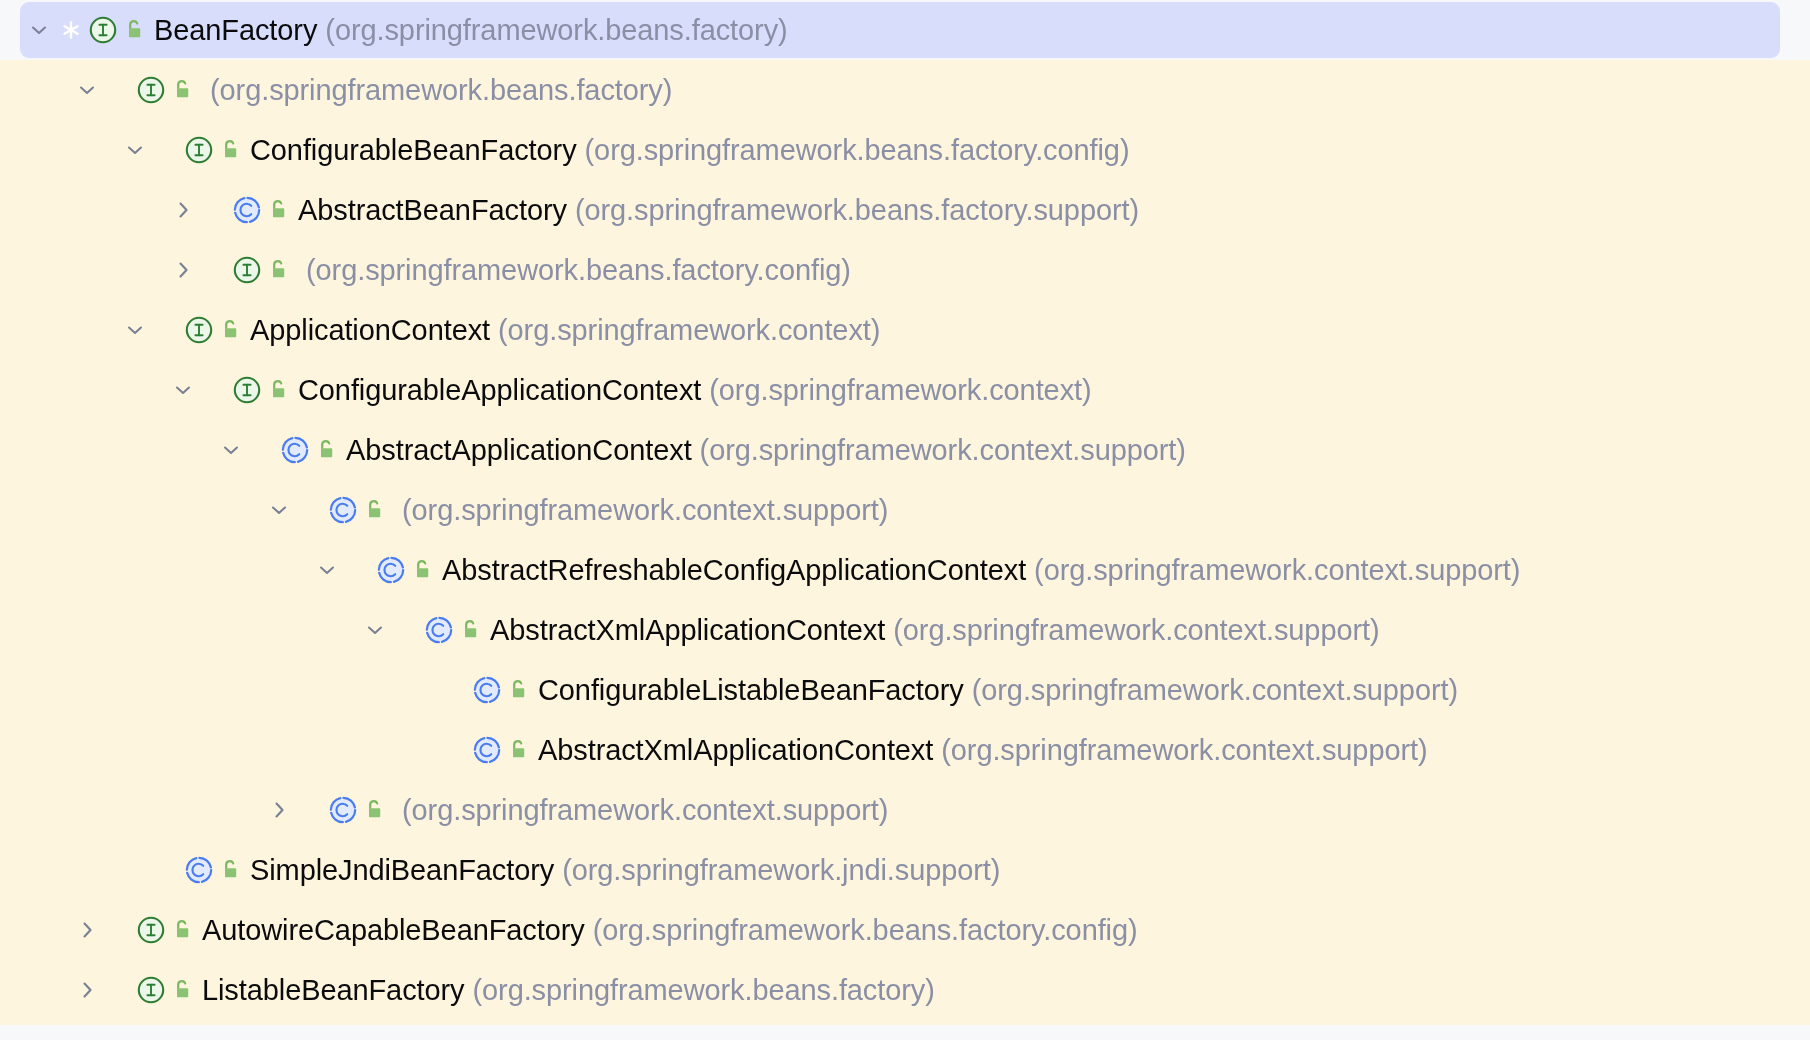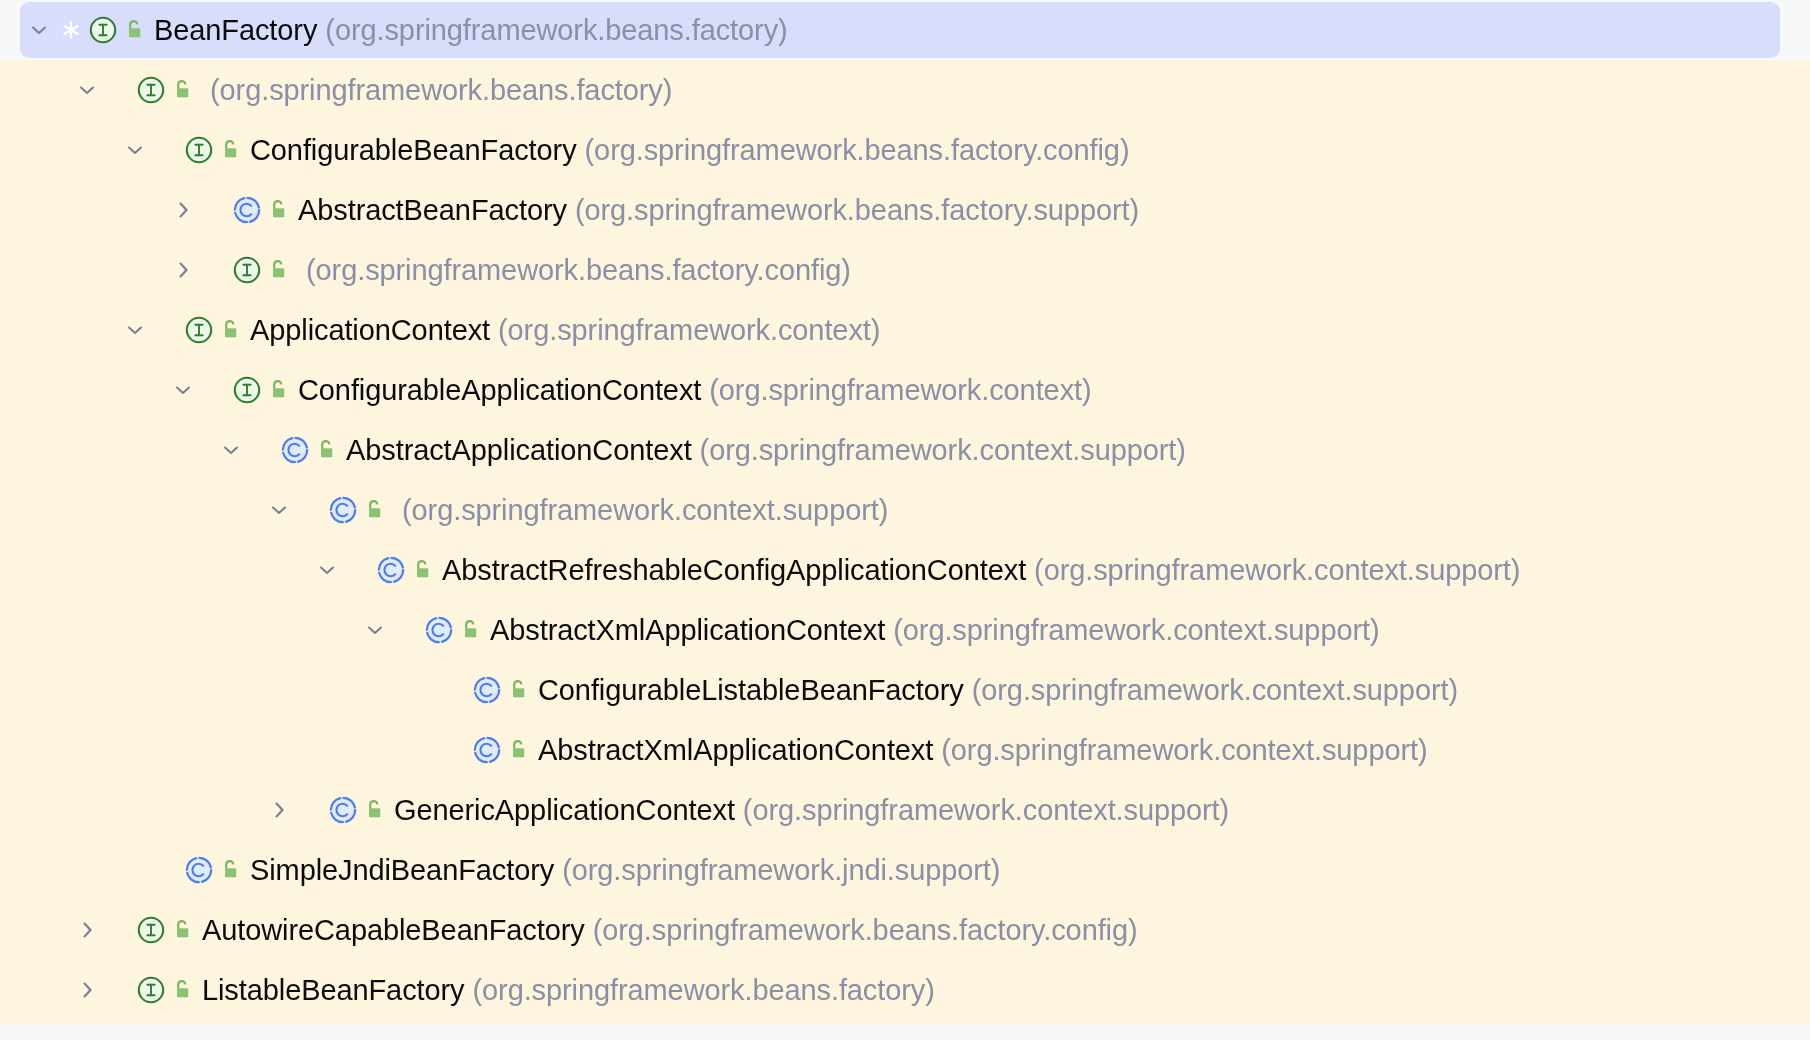--- a/index.html
+++ b/index.html
@@ -505,21 +505,20 @@
               <circle cx="16" cy="16" r="12.2" fill="#e2eafd" stroke="#4a7cf0" stroke-width="2.2" stroke-dasharray="16 3.2" stroke-linecap="round"></circle>
               <path d="M20.2 11.8 A6.2 6.2 0 1 0 20.2 20.2" fill="none" stroke="#4a7cf0" stroke-width="2.1" stroke-linecap="round"></path>
             </svg>
           </span>
           <span class="lock-icon">
             <svg width="22" height="26" viewBox="0 0 22 26" aria-hidden="true">
               <path d="M7.2 11.2 V7.4 a3.6 3.6 0 0 1 7.0 -0.9" fill="none" stroke="#7cb860" stroke-width="2.2" stroke-linecap="round"></path>
               <rect x="6.0" y="11.3" width="11.2" height="9.0" rx="0.8" fill="#8cc273"></rect>
             </svg>
           </span>
-          <span class="class-name">GenericApplicationContext</span>
           <span class="pkg-name">(org.springframework.context.support)</span>
         </div>
       </div>
       <div class="tree-row">
         <div class="row-bg"></div>
         <div class="row-inner">
           <span class="indent" style="width: 118px;"></span>
           <span class="toggle empty"></span>
           <span class="marker empty"></span>
           <span class="type-icon">

